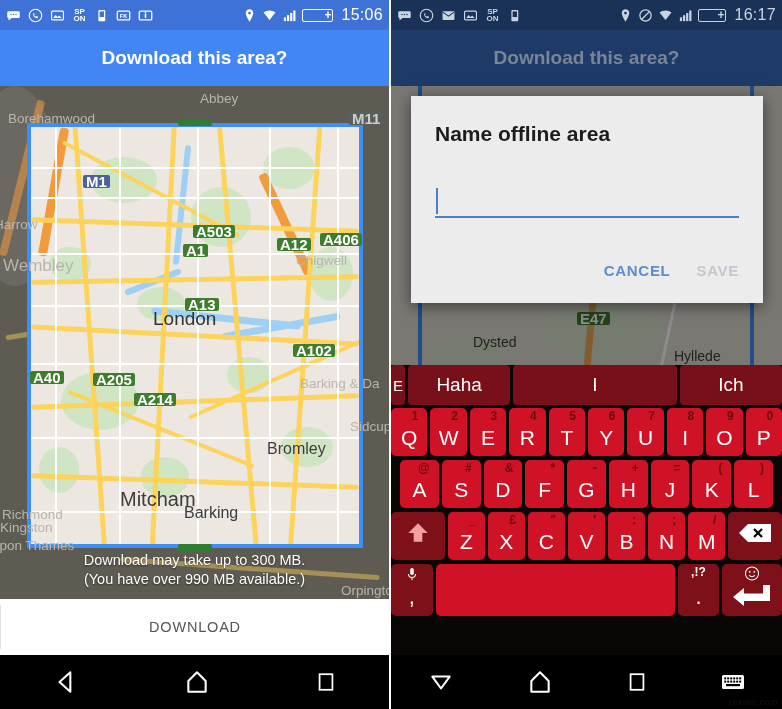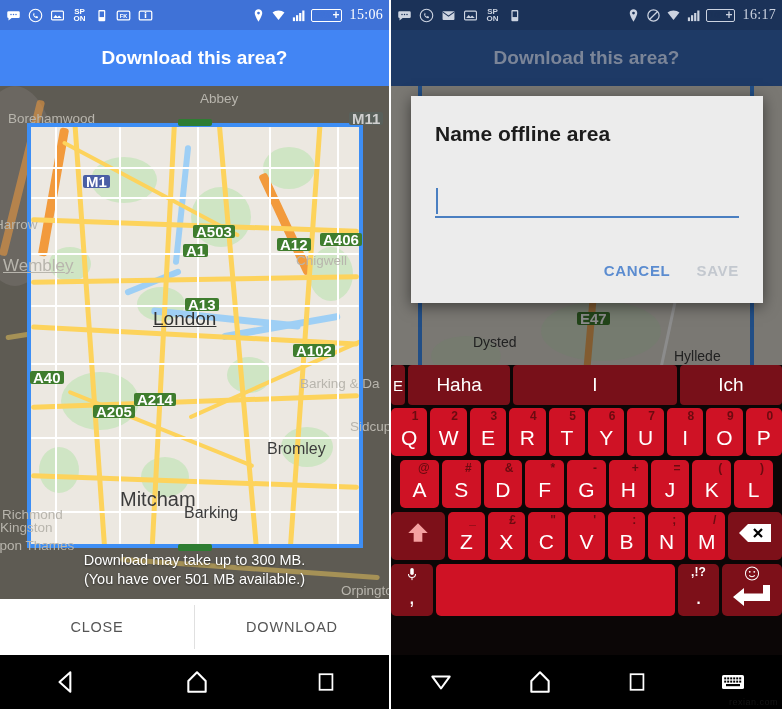--- a/index.html
+++ b/index.html
@@ -13,21 +13,21 @@
   
   .statusbar{ height:30px; display:flex; align-items:center; padding:0 6px;
     color:#fff; font-size:13px; position:relative; z-index:30; }
   .left .statusbar{ background:#3f72d7; }
   .right .statusbar{ background:#1b3258; color:#ccd3e0; }
   .sb-icons{ display:flex; align-items:center; gap:7px; flex:1; }
   .sb-right{ display:flex; align-items:center; gap:5px; }
   .sb-ico{ width:15px; height:15px; display:inline-block; position:relative;
     fill:currentColor; }
   .sb-ico svg{ display:block; width:15px; height:15px; }
-  .sb-time{ font-size:14px; letter-spacing:.3px; padding-left:3px;font-family:Liberation Serif, serif; }
+  .sb-time{ font-size:16px; letter-spacing:.3px; padding-left:3px; }
   .batt{ display:inline-flex; align-items:center; border:1.6px solid currentColor;
     border-radius:2px; height:13px; padding:0 1px; font-size:8.5px; font-weight:bold;
     line-height:1; }
   .batt b{ background:currentColor; color:#3f72d7; border-radius:1px; padding:1px 1px; }
   .right .batt b{ color:#1b3258; }
   .batt-plus{ font-size:12px; font-weight:bold; margin-left:1px; }
   .sp-on{ font-size:8px; font-weight:bold; line-height:7px; text-align:center; }
 
   
   .titlebar{ height:56px; display:flex; align-items:center; justify-content:center;
@@ -53,21 +53,21 @@
     border-radius:2px; z-index:7; }
 
   
   .road{ position:absolute; background:#fdd35c; border-radius:3px; }
   .road.white{ background:#fff; }
   .road.mway{ background:#f29a3c; }
   .riv{ position:absolute; background:#9ecff5; border-radius:3px; }
 
   .maplbl{ position:absolute; font-size:13.5px; color:#3c3c3c; white-space:nowrap;
     z-index:8; font-family:"Liberation Sans", sans-serif; }
-  .maplbl.big{ font-size:17px; color:#333;text-decoration:underline; }
+  .maplbl.big{ font-size:17px; color:#333; }
   .maplbl.dim{ color:#b8b5ad; }
   .shield{ position:absolute; background:#3f7d2e; color:#fff; font-size:15px;
     font-weight:bold; padding:1px 3px; border-radius:2px; z-index:9; line-height:11px; }
   .shield.mway{ background:#4a5fa5; }
   .shield.dim{ background:#59605b; color:#cfcfcf; }
 
   
   .infotext{ position:absolute; left:0; right:0; bottom:110px; padding:8px 10px 10px;
     text-align:center; color:#fff; font-size:14.5px; line-height:19px; z-index:10;
     text-shadow:0 1px 2px rgba(0,0,0,.55); }
@@ -279,36 +279,35 @@
       <div class="handle" style="left:178px;top:33px;"></div>
       <div class="handle" style="left:178px;top:458px;"></div>
 
       <span class="shield mway" style="left:83px;top:89px;">M1</span>
       <span class="shield" style="left:30px;top:240px;margin-top:45px;">A40</span>
       <span class="shield" style="left:193px;top:139px;">A503</span>
       <span class="shield" style="left:183px;top:158px;">A1</span>
       <span class="shield" style="left:277px;top:152px;">A12</span>
       <span class="shield" style="left:320px;top:147px;">A406</span>
       <span class="shield" style="left:185px;top:212px;">A13</span>
-      <span class="shield" style="left:93px;top:287px;margin-top:32px;">A205</span>
+      <span class="shield" style="left:93px;top:287px;">A205</span>
       <span class="shield" style="left:134px;top:307px;">A214</span>
       <span class="shield" style="left:293px;top:258px;">A102</span>
       <span class="maplbl big" style="left:153px;top:222px;font-size:19px;">London</span>
       <span class="maplbl" style="left:120px;top:358px;font-size:20px;margin-top:44px;">Mitcham</span>
       <span class="maplbl" style="left:267px;top:354px;font-size:16px;">Bromley</span>
       <span class="maplbl" style="left:184px;top:418px;font-size:16px;">Barking</span>
     </div>
 
     <div class="infotext">
       <div>Download may take up to 300 MB.</div>
-      <div>(You have over 501 MB available.)</div>
+      <div>(You have over 990 MB available.)</div>
     </div>
 
     <div class="btnrow">
-      <div class="cell">CLOSE</div>
       <div class="sep"></div>
       <div class="cell">DOWNLOAD</div>
     </div>
 
     <div class="navbar">
       <span>
           <svg width="26" height="26" viewBox="0 0 24 24">
             <path d="M16 3 L6 12 L16 21 Z" fill="none" stroke="#fff" stroke-width="1.9" stroke-linejoin="round"></path>
           </svg>
         </span>

